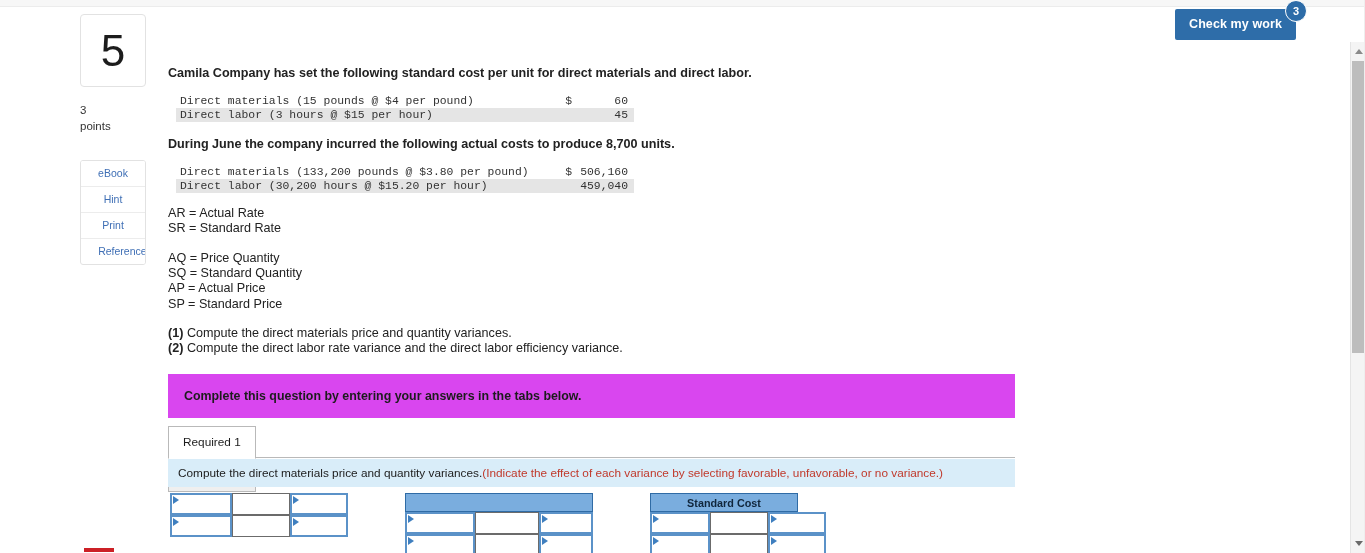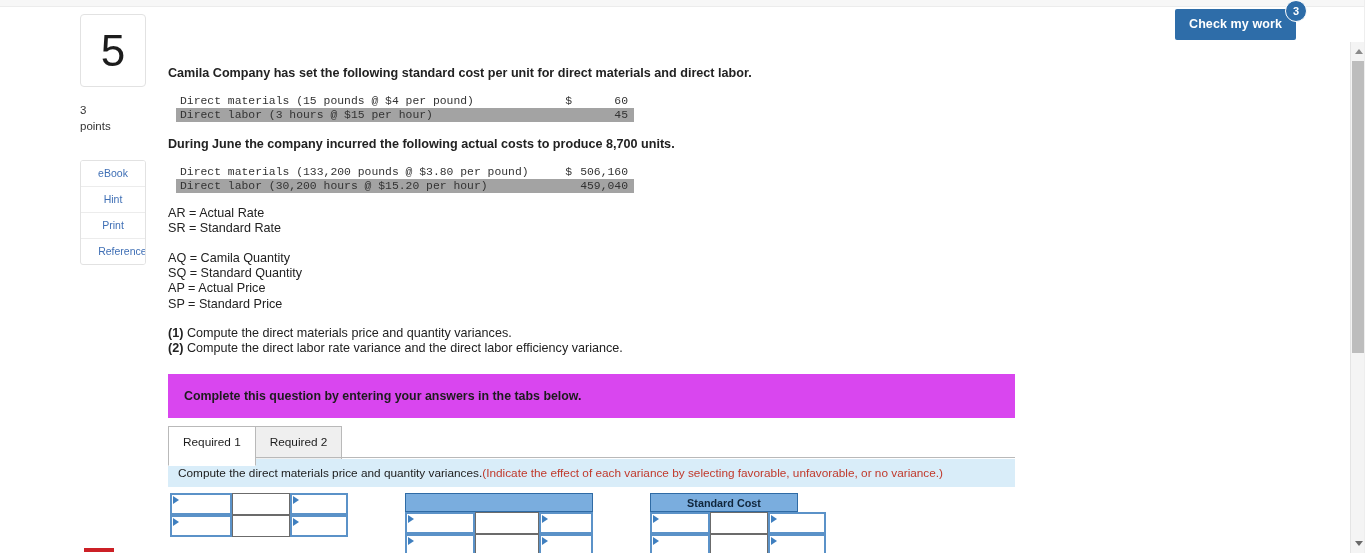--- a/index.html
+++ b/index.html
@@ -78,21 +78,21 @@
   
   .mono-tbl {
     position:absolute; left:8px; width:458px;
     border-collapse:collapse;
     font-family:"Liberation Mono", monospace;
     font-size:11.4px; color:#333;
   }
   .mono-tbl.t1 { top:94px; }
   .mono-tbl.t2 { top:165px; width:458px; }
   .mono-tbl td { padding:1px 4px; white-space:pre;margin-left:22px; }
-  .mono-tbl tr.alt td { background:#a3a3a3; }
+  .mono-tbl tr.alt td { background:#e5e5e5; }
   .mono-tbl td.lbl { text-align:left; }
   .mono-tbl td.cur { text-align:right; width:28px; }
   .mono-tbl td.val { text-align:right; width:58px; padding-right:6px; }
 
   
   .defs { position:absolute; left:0; font-size:12.6px; color:#222; line-height:1.21; }
   .defs.d1 { top:206px; }
   .defs.d2 { top:251px; }
   .defs.d3 { top:326px; }
   .defs .b { font-weight:bold; }
@@ -102,21 +102,21 @@
     position:absolute; left:0; top:374px; width:847px; height:44px;
     background:#d946ef;
     display:flex; align-items:center;
   }
   .grey-banner span {
     font-size:12.4px; font-weight:bold; color:#1c1c1c;
     padding-left:16px;
   }
 
   
-  .tabs { position:absolute; left:0; top:426px; height:40px; display:flex; }
+  .tabs { position:absolute; left:0; top:426px; height:40px; display:flex;flex-direction:column; }
   .tab {
     font-size:11.8px; color:#1c1c1c;
     padding:8px 14px 9px 14px;
     border:1px solid #b9b9b9;
     background:#efefef;
     cursor:pointer; position:relative;
     margin-right:-1px;
     white-space:nowrap;
   }
   .tab.active { background:#ffffff; border-bottom-color:#ffffff; z-index:2; }
@@ -261,21 +261,21 @@
       </tr>
     </tbody>
       </table>
 
     <div class="defs d1">
       <div>AR = Actual Rate</div>
       <div>SR = Standard Rate</div>
     </div>
 
     <div class="defs d2">
-      <div>AQ = Camila Quantity</div>
+      <div>AQ = Price Quantity</div>
       <div>SQ = Standard Quantity</div>
       <div>AP = Actual Price</div>
       <div>SP = Standard Price</div>
     </div>
 
     <div class="defs d3">
       <div>
         <span class="b">(1)</span><span> Compute the direct materials price and quantity variances.</span>
       </div>
       <div>

